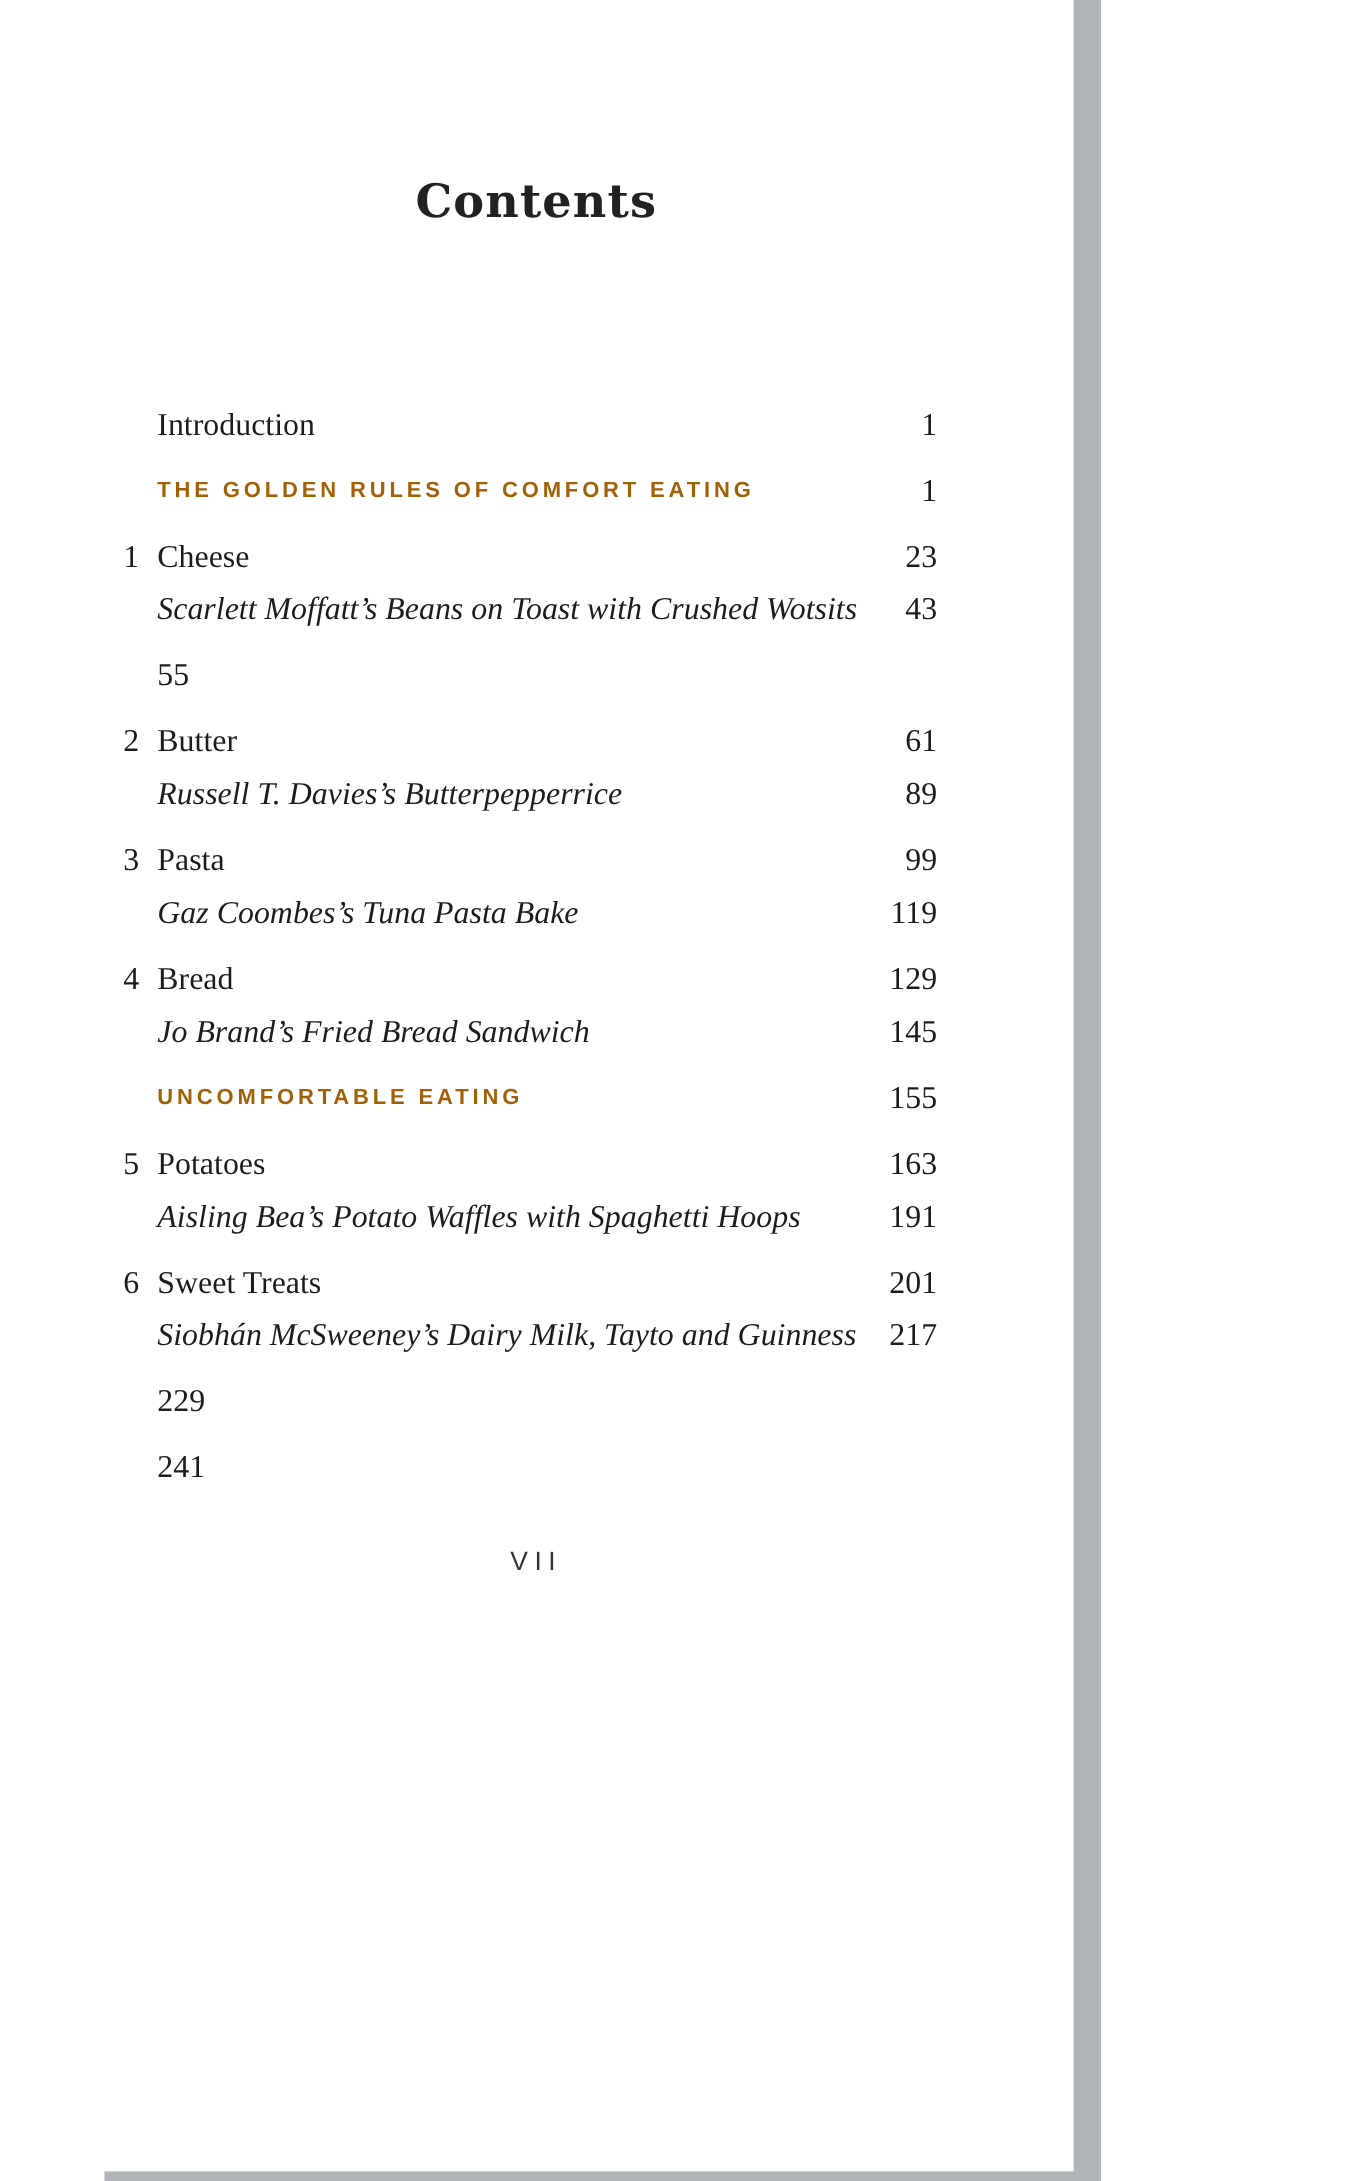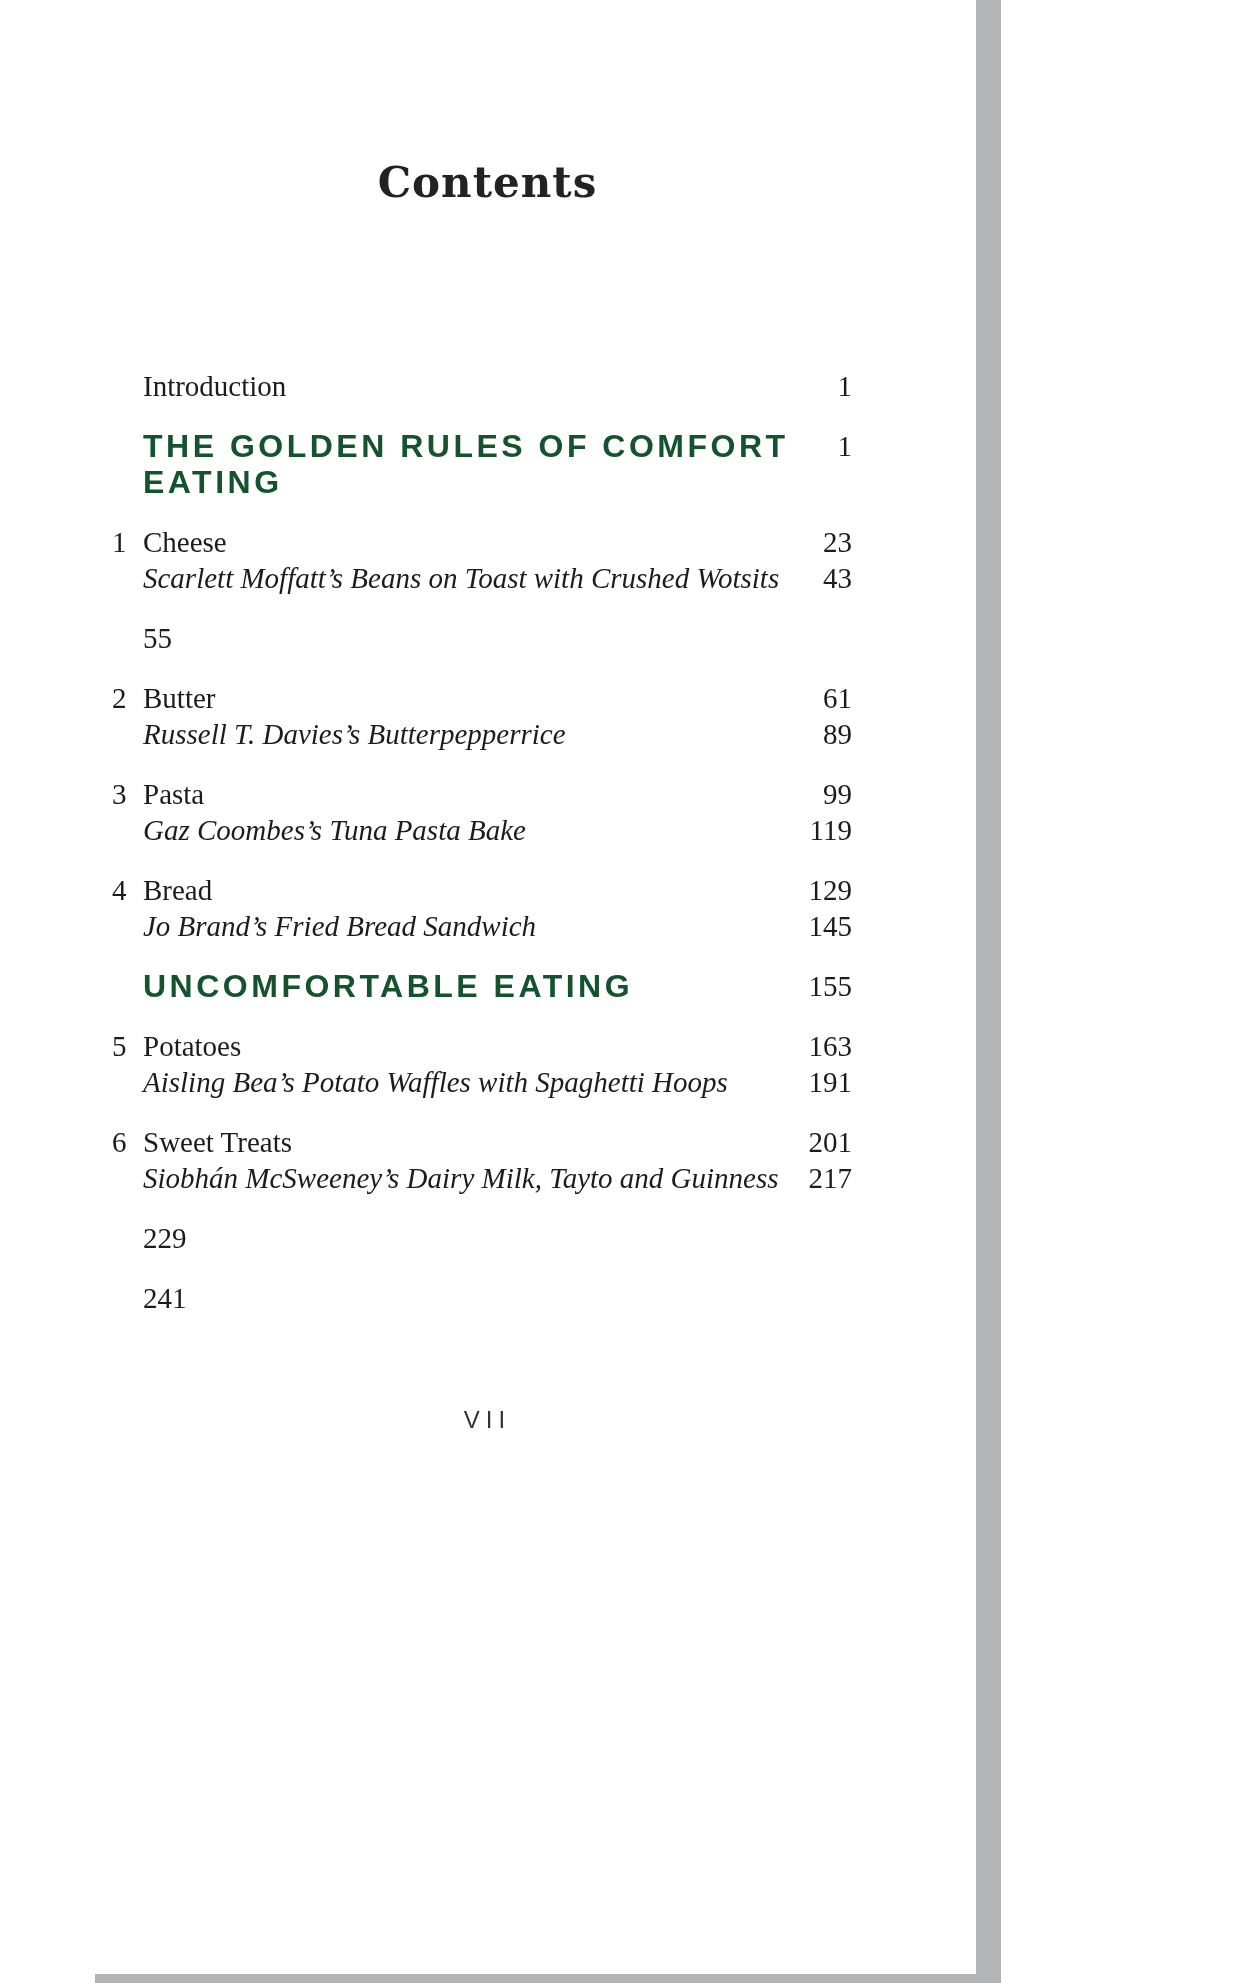--- a/index.html
+++ b/index.html
@@ -25,49 +25,49 @@
     font-size: 42px;
     letter-spacing: 1px;
     color: #222222;
   }
   .toc {
     position: absolute;
     left: 112px; top: 368px; width: 740px;
   }
   .row {
     display: flex;
-    align-items: flex-start;
+    align-items: flex-end;
     margin-top: 24px;
     line-height: 36px;
     font-size: 29px;
   }
   .row:first-child { margin-top: 0; }
-  .row.recipe { margin-top: 0; }
+  .row.recipe { margin-top: 12px; }
   .row.recipe .label { font-style: italic; }
   .num {
     flex: 0 0 31px;
     width: 31px;
   }
   .label { flex: 1 1 auto; padding-right: 20px; }
   .pg {
     flex: 0 0 auto;
     text-align: right;
     font-family: "Liberation Serif", serif;
     font-style: normal;
     font-weight: 400;
     font-size: 29px;
     letter-spacing: 0;
     color: #1c1c1c;
   }
   .row.section .label {
     font-family: "Liberation Sans", sans-serif;
     font-weight: 700;
-    font-size: 32px;
+    font-size: 20px;
     letter-spacing: 3.5px;
-    color: #14532d;
+    color: #a16207;
   }
   .footer {
     position: absolute;
     top: 1406px; left: 0; width: 975px;
     text-align: center;
     font-family: "Liberation Sans", sans-serif;
     font-size: 24px;
     letter-spacing: 6px;
     color: #333333;
   }

